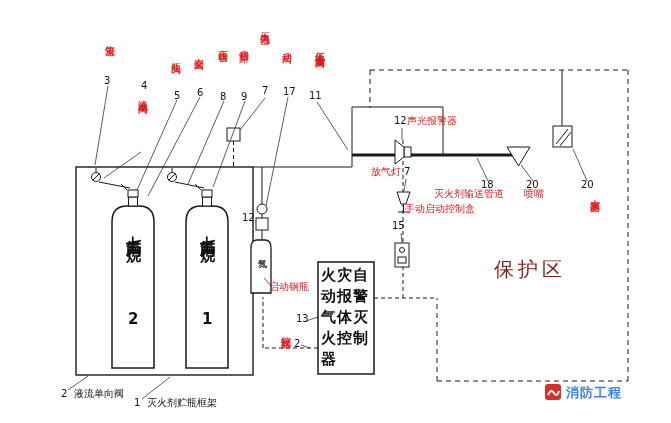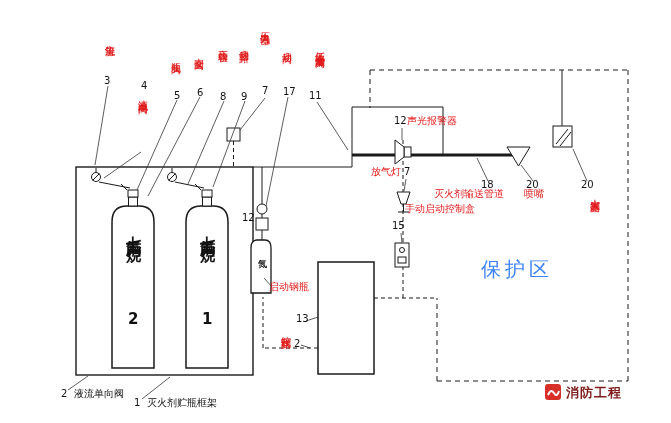--- a/index.html
+++ b/index.html
@@ -14,22 +14,22 @@
   .rl{font-size:10px;color:#e01616;}
   .bk{font-size:10px;color:#111;}
   .vert{writing-mode:vertical-rl;text-orientation:upright;letter-spacing:1px;}
   .tank-name{font-size:15px;font-weight:bold;writing-mode:vertical-rl;text-orientation:upright;letter-spacing:4px;color:#111;}
   .tank-num{font-size:15px;font-weight:bold;color:#111;}
   .gas{font-size:9px;writing-mode:vertical-rl;text-orientation:upright;color:#111;}
   .ctrl-text{
     position:absolute;left:321px;top:265px;width:52px;height:106px;
     font-size:15px;font-weight:bold;line-height:21px;letter-spacing:1px;color:#111;
   }
-  .zone{font-size:20px;letter-spacing:4px;color:#3b82f6;}
-  .wm-text{font-size:13px;font-weight:bold;color:#7f1d1d;letter-spacing:1px;}
+  .zone{font-size:20px;letter-spacing:4px;color:#7f1d1d;margin-left:13px;}
+  .wm-text{font-size:13px;font-weight:bold;color:#3b82f6;letter-spacing:1px;}
 </style>
 </head>
 <body>
 
 <div class="stage">
 
   <svg width="671" height="423" viewBox="0 0 671 423" fill="none" stroke="#1a1a1a" stroke-width="1">
 
     <g>
       <rect x="76" y="167" width="177" height="208" stroke-width="1.4"></rect>
@@ -207,18 +207,19 @@
 
   <div class="lbl bk" style="left:74px;top:389px">液流单向阀</div>
   <div class="lbl bk" style="left:147px;top:398px">灭火剂贮瓶框架</div>
 
   <div class="lbl tank-name" style="left:125px;top:224px">七氟丙烷</div>
   <div class="lbl tank-num" style="left:128px;top:312px">2</div>
   <div class="lbl tank-name" style="left:199px;top:224px">七氟丙烷</div>
   <div class="lbl tank-num" style="left:202px;top:312px">1</div>
   <div class="lbl gas" style="left:257px;top:252px">氮气</div>
 
+  <div class="ctrl-text">火灾自动报警气体灭火控制器</div>
 
   <div class="lbl zone" style="left:481px;top:259px">保护区</div>
 
   <div class="lbl wm-text" style="left:566px;top:386px">消防工程</div>
 
 </div>
 
 </body></html>

